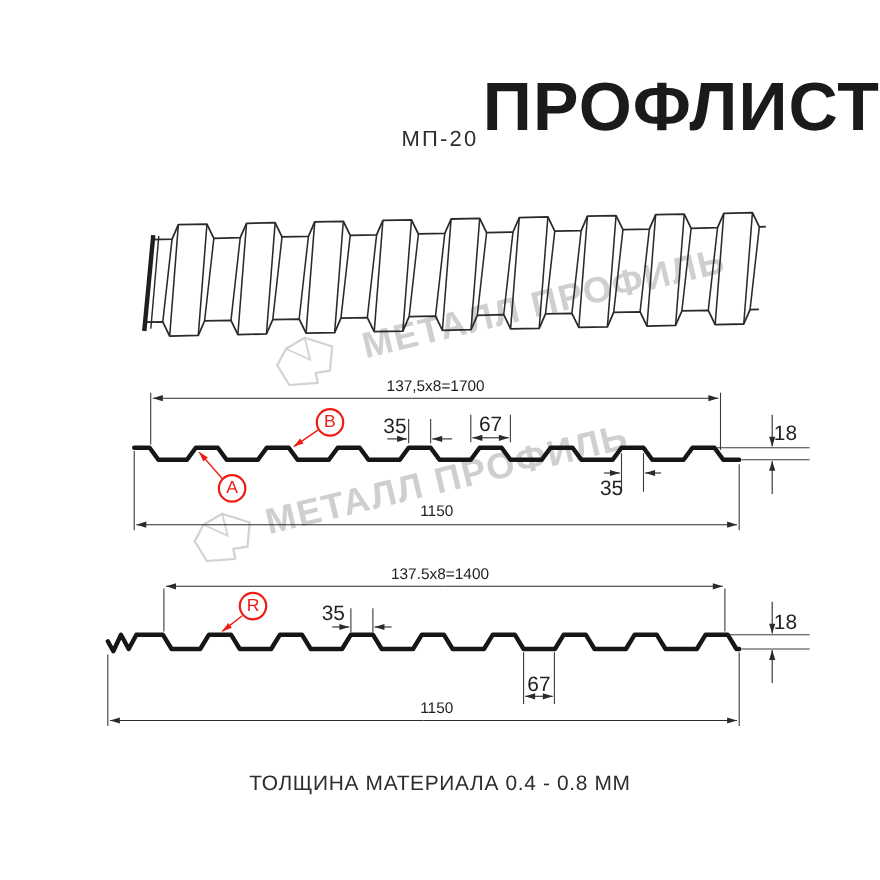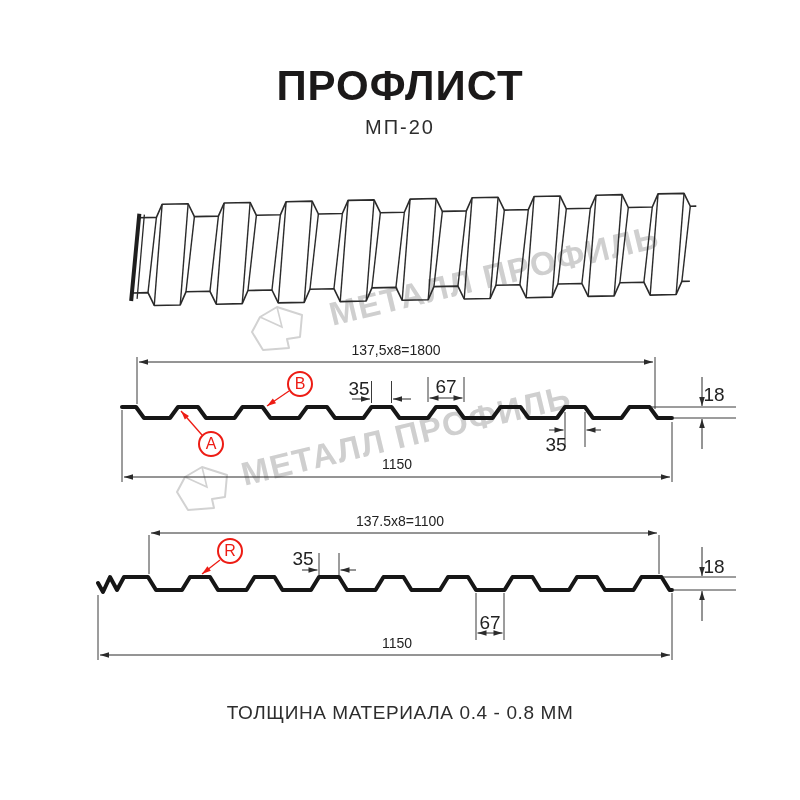--- a/index.html
+++ b/index.html
@@ -1,19 +1,19 @@
 <!DOCTYPE html>
 <html style="--red: #ed1c14;"><head>
 <meta charset="utf-8">
 <style>
   html,body{margin:0;padding:0;background:#fff;}
   body{width:800px;height:800px;position:relative;overflow:hidden;
        font-family:"Liberation Sans",sans-serif;}
-  .title{position:absolute;left:0;right:0;top:62px;text-align:center;
-         font-size:42px;font-weight:800;letter-spacing:1px;color:#1b1919;z-index:3;}
+  .title{position:absolute;left:0;right:0;top:62px;text-align:right;
+         font-size:62px;font-weight:800;letter-spacing:1px;color:#1b1919;z-index:3;}
   .subtitle{position:absolute;left:0;right:0;top:116px;text-align:center;
          font-size:20px;font-weight:400;letter-spacing:2px;color:#2d2d2d;z-index:3;}
   .wm{position:absolute;font-size:33px;font-weight:700;color:#cfcfcf;
       letter-spacing:1.5px;white-space:nowrap;transform-origin:0 50%;
       transform:rotate(-13.5deg);z-index:1;}
   #gfx{position:absolute;left:0;top:0;z-index:2;}
   .dim{position:absolute;transform:translate(-50%,-50%);font-size:14px;
        color:#222;white-space:nowrap;z-index:3;}
   .dim.small{font-size:19px;}
   .callout{position:absolute;width:26px;height:26px;box-sizing:border-box;
@@ -156,29 +156,29 @@
       <line x1="674" y1="590" x2="736" y2="590" stroke="#3a3a3a" stroke-width="1"></line>
       <line x1="702" y1="547" x2="702" y2="576" stroke="#2b2b2b" stroke-width="1"></line>
       <polygon points="702,576 699.2,567 704.8,567" fill="#2b2b2b"></polygon>
       <line x1="702" y1="621" x2="702" y2="591" stroke="#2b2b2b" stroke-width="1"></line>
       <polygon points="702,591 704.8,600 699.2,600" fill="#2b2b2b"></polygon>
       <line x1="220" y1="560" x2="202" y2="574" stroke="#ed1c14" stroke-width="1.3"></line>
       <polygon points="202,574 207.38513623854516,566.2643482697121 210.8232036742287,570.6847206870194" fill="#ed1c14"></polygon>
     </g>
 </svg>
 
-<div class="dim" style="left:396px;top:350px">137,5x8=1800</div>
+<div class="dim" style="left:396px;top:350px">137,5x8=1700</div>
 <div class="dim small" style="left:359px;top:389px">35</div>
 <div class="dim small" style="left:446px;top:387px">67</div>
 <div class="dim small" style="left:714px;top:395px">18</div>
 <div class="dim small" style="left:556px;top:445px">35</div>
 <div class="dim" style="left:397px;top:464px">1150</div>
 <div class="callout" style="left:198px;top:431px">A</div>
 <div class="callout" style="left:287px;top:371px">B</div>
 
-<div class="dim" style="left:400px;top:521px">137.5x8=1100</div>
+<div class="dim" style="left:400px;top:521px">137.5x8=1400</div>
 <div class="dim small" style="left:303px;top:559px">35</div>
 <div class="dim small" style="left:714px;top:567px">18</div>
 <div class="dim small" style="left:490px;top:623px">67</div>
 <div class="dim" style="left:397px;top:643px">1150</div>
 <div class="callout" style="left:217px;top:538px">R</div>
 
 <div class="footer">ТОЛЩИНА МАТЕРИАЛА 0.4 - 0.8 ММ</div>
 
 </body></html>

